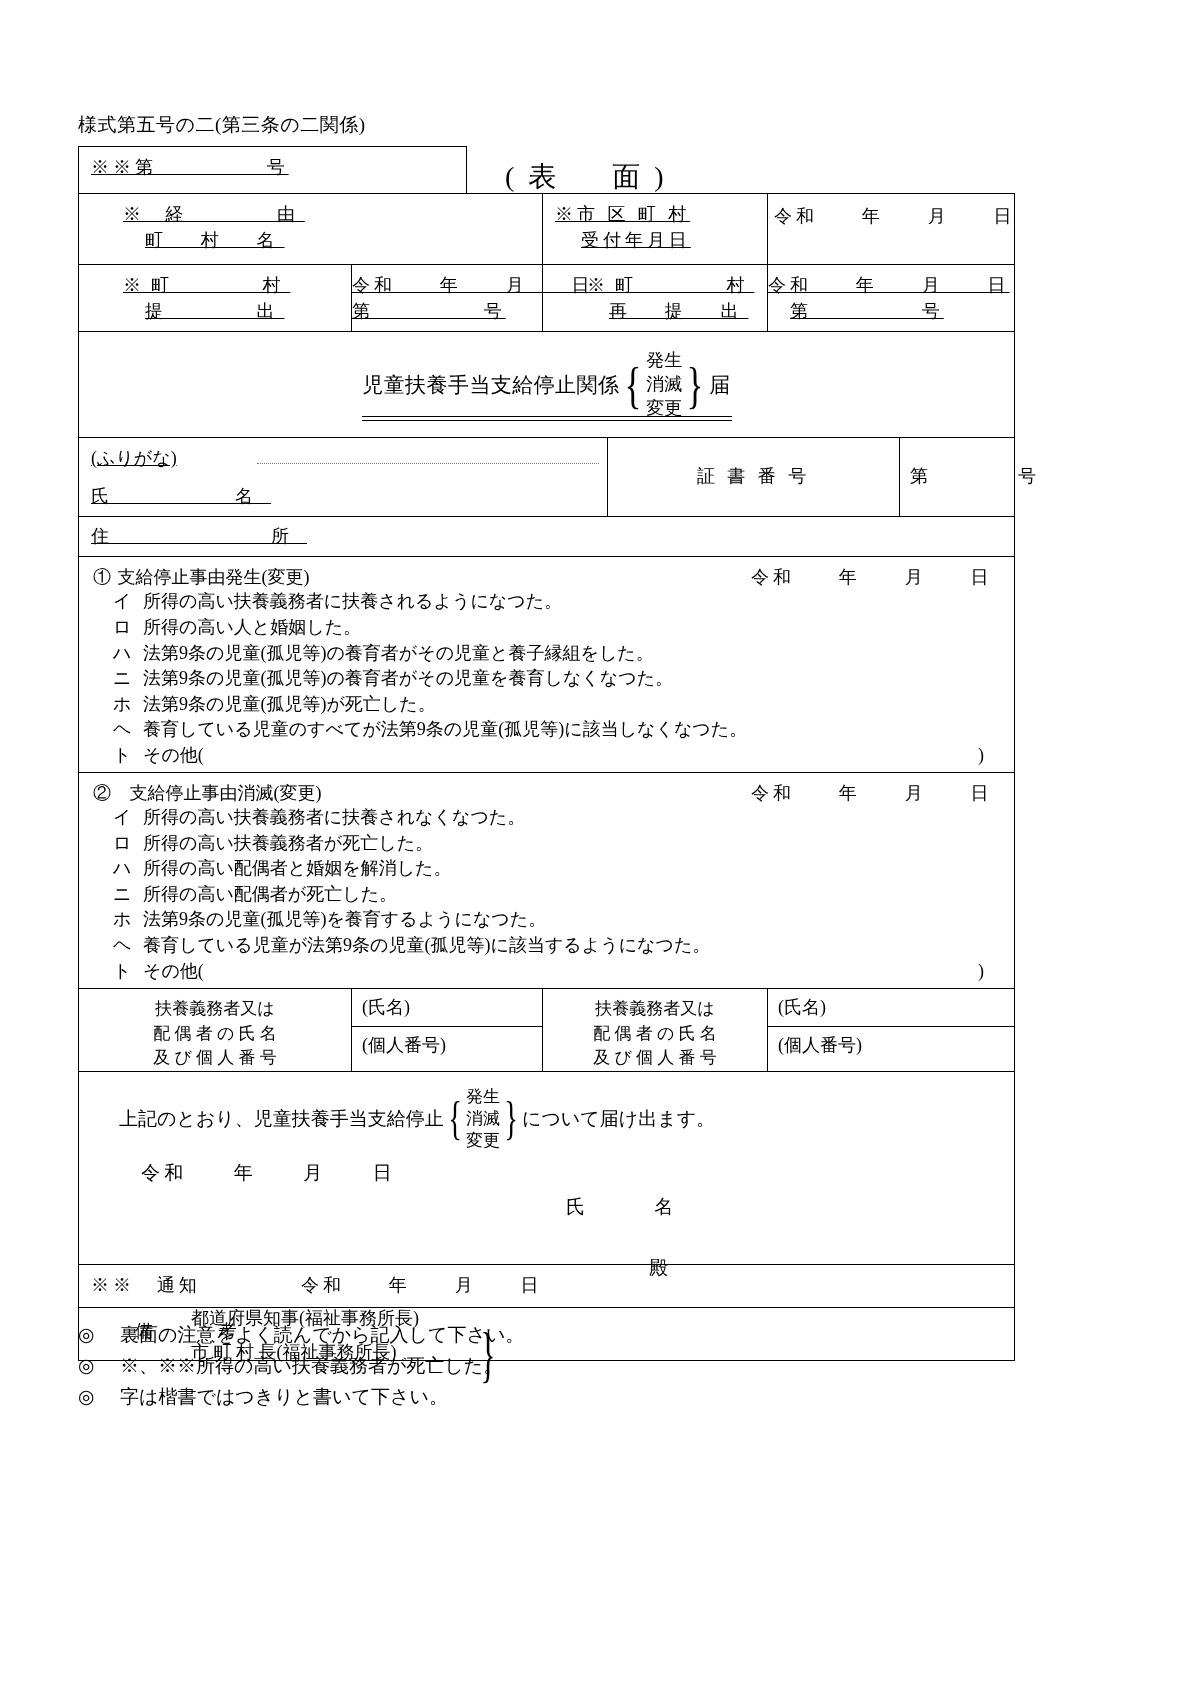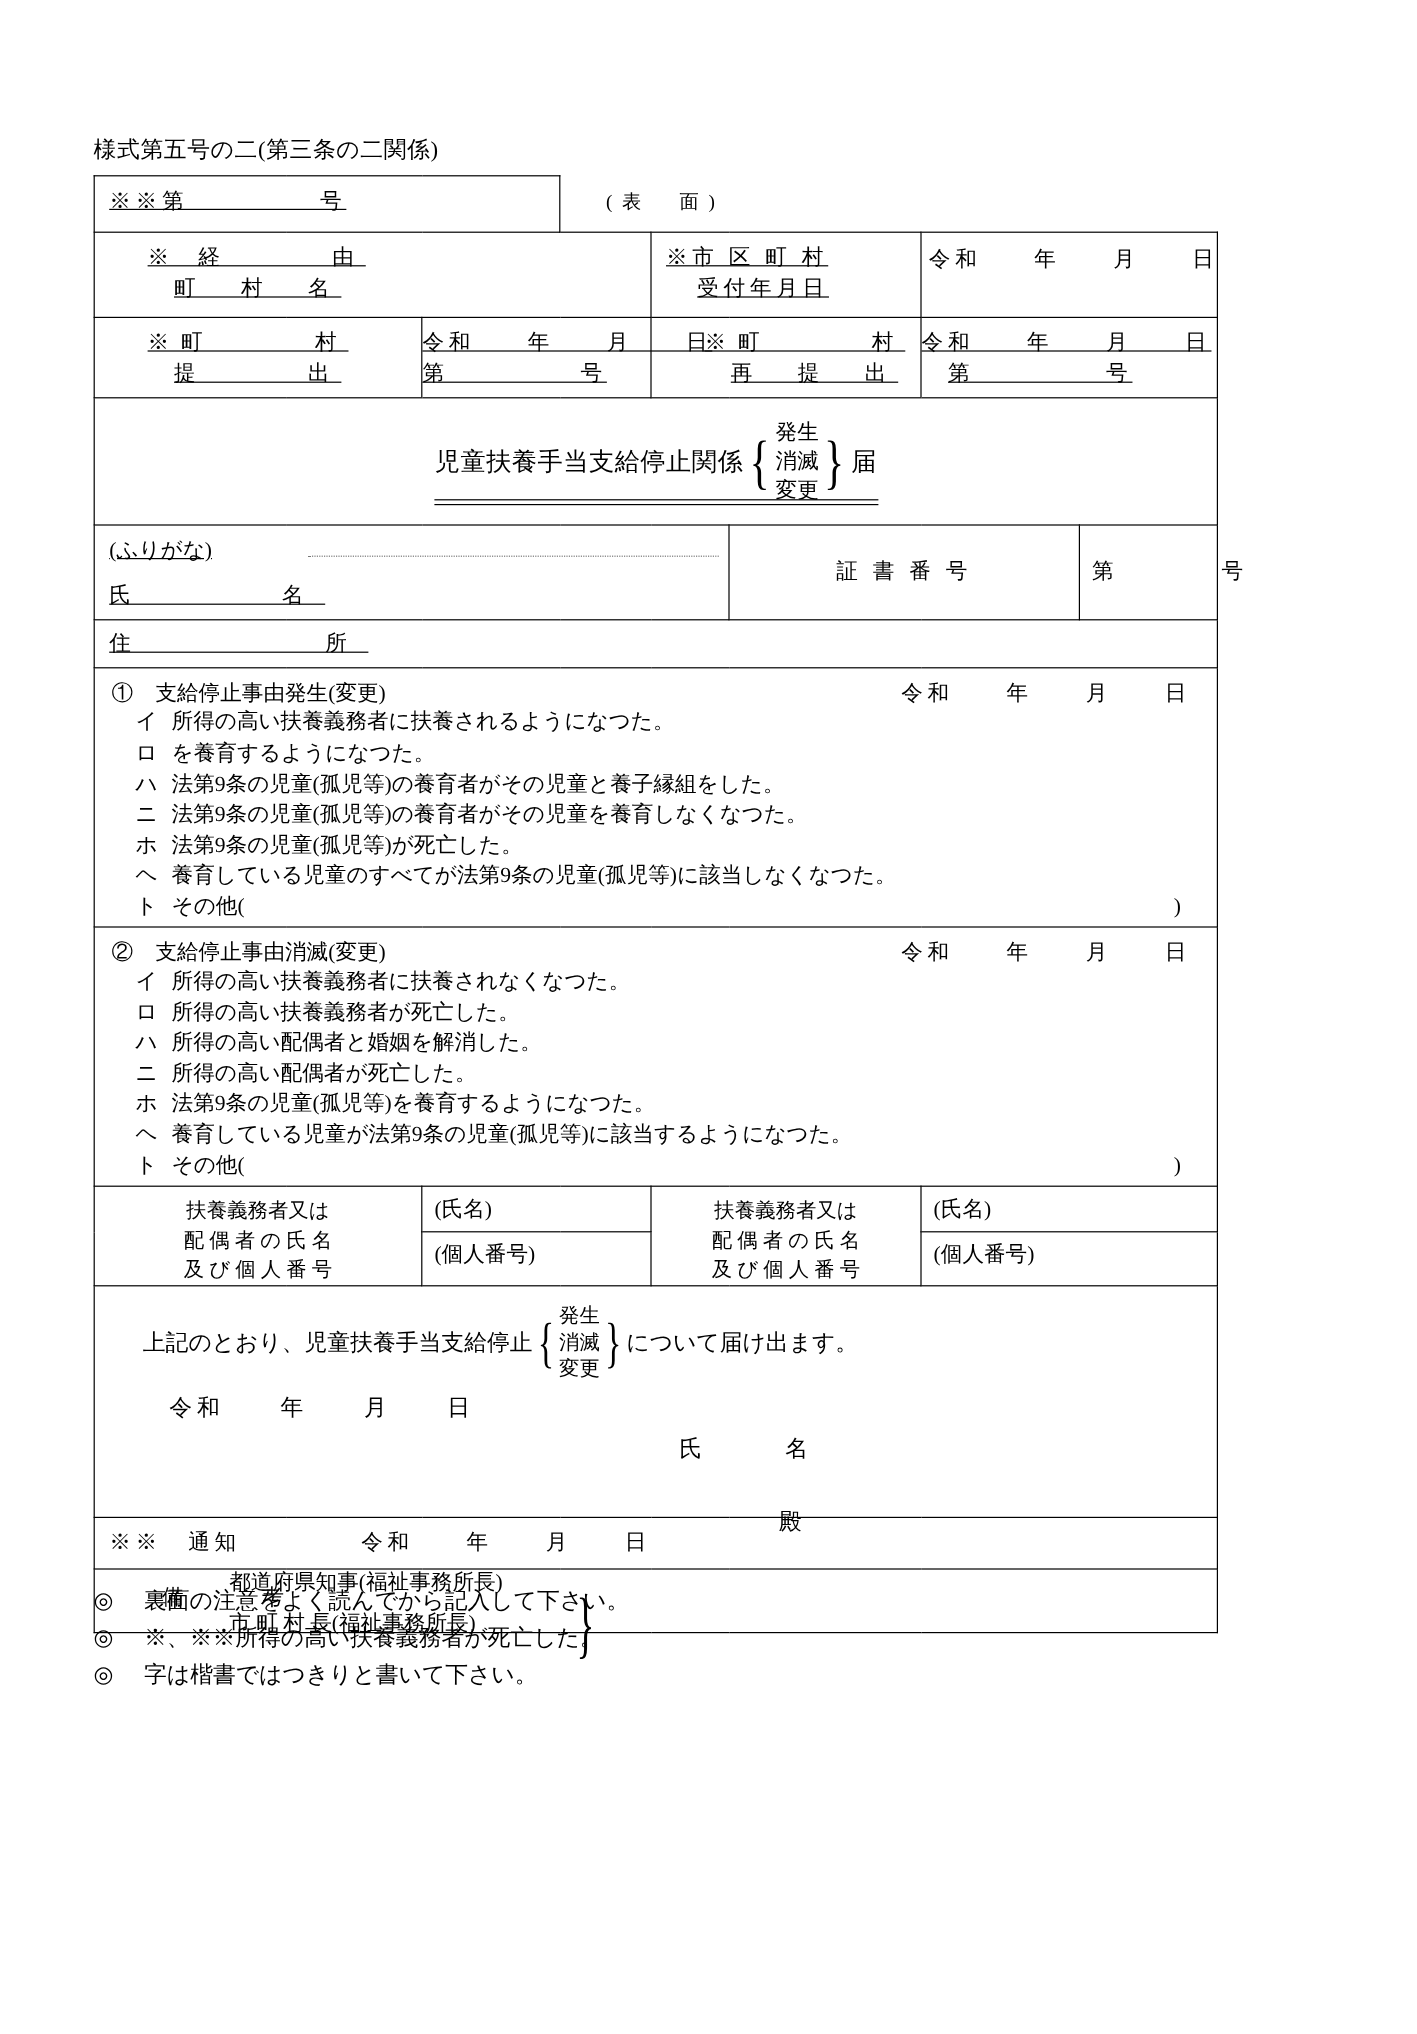--- a/index.html
+++ b/index.html
@@ -75,21 +75,21 @@
   }
 
   
   .abs { position: absolute; white-space: nowrap; }
 
   
   .omote {
     position: absolute;
     left: 505px;
     top: 158px;
-    font-size: 16px;
+    font-size: 28px;
     letter-spacing: 0.5em;
     white-space: nowrap;
   }
 
   
   .title-wrap {
     position: relative;
     height: 100%;
     display: flex;
     align-items: center;
@@ -352,30 +352,30 @@
           <span class="row-line sp3">住　　　　所</span>
         </div>
       </td>
     </tr>
 
     <tr>
       <td colspan="8" style="height:212px">
         <div class="cell" style="padding:8px 10px 4px 12px;">
           <div class="sec-head">
             <span>①</span>
-            <span style="margin-left:14px">支給停止事由発生(変更)</span>
+            <span style="margin-left:2px">支給停止事由発生(変更)</span>
             <span class="abs sp1" style="left:660px; top:0;">令和　　年　　月　　日</span>
           </div>
           <div class="item">
             <span class="marker">イ</span>
             <span>所得の高い扶養義務者に扶養されるようになつた。</span>
           </div>
           <div class="item">
             <span class="marker">ロ</span>
-            <span>を養育するようになつた。</span>
+            <span>所得の高い人と婚姻した。</span>
           </div>
           <div class="item">
             <span class="marker">ハ</span>
             <span>法第9条の児童(孤児等)の養育者がその児童と養子縁組をした。</span>
           </div>
           <div class="item">
             <span class="marker">ニ</span>
             <span>法第9条の児童(孤児等)の養育者がその児童を養育しなくなつた。</span>
           </div>
           <div class="item">

